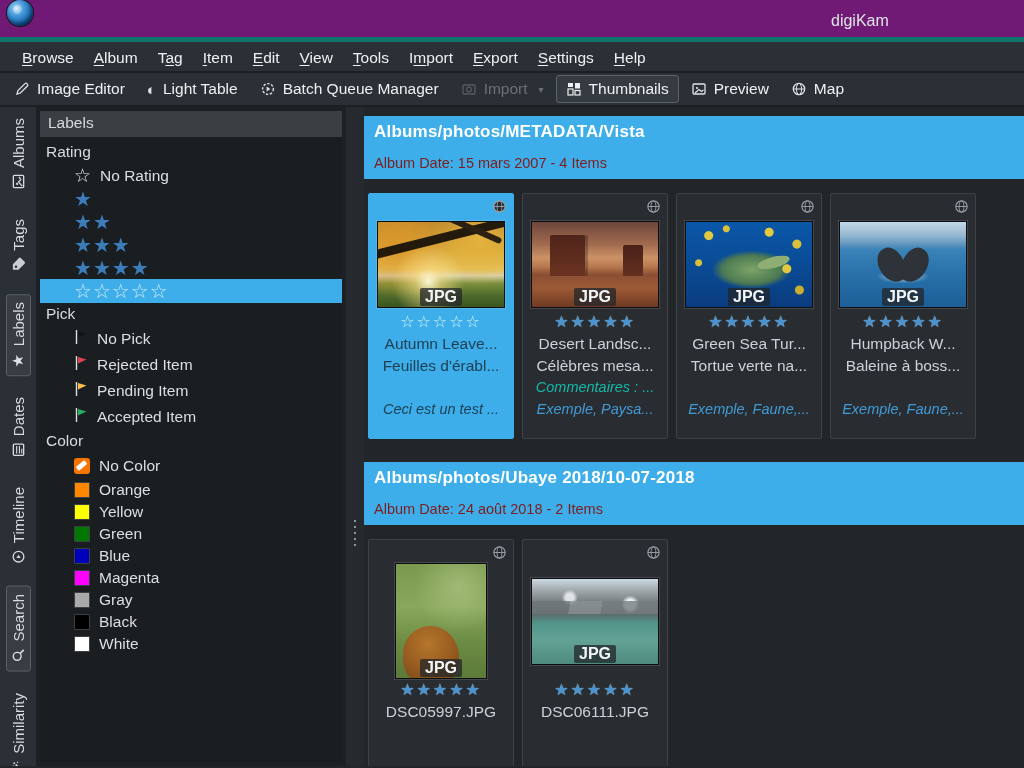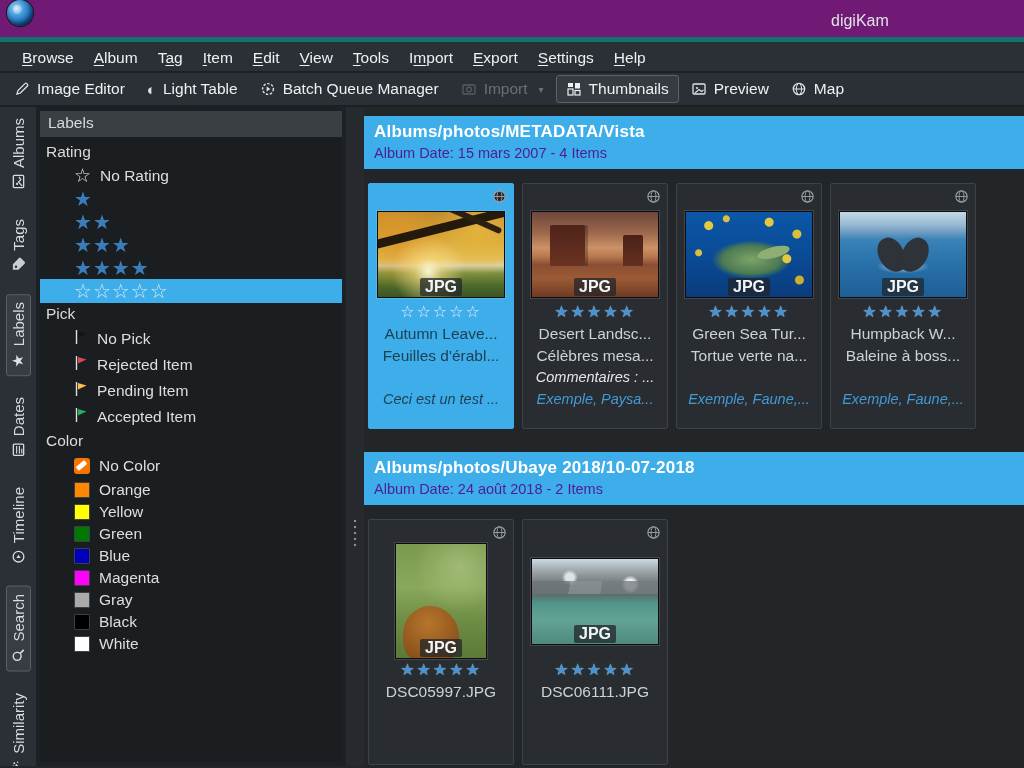--- a/index.html
+++ b/index.html
@@ -63,41 +63,41 @@
 
   
   .splitter { width:18px; background:#26292d; position:relative; }
   .splitter .dots { position:absolute; left:7px; top:412px; width:4px; height:30px;
     background:radial-gradient(circle at 2px 2px, #8b9197 1.2px, transparent 1.6px); background-size:4px 6px; background-repeat:repeat-y; }
 
   
   .main { flex:1; background:#232629; padding-top:9px; overflow:hidden; }
   .band { background:#3daee9; padding:6px 10px 8px 10px; }
   .band .path { font-size:17px; font-weight:bold; color:#ffffff; letter-spacing:.2px; }
-  .band .meta { font-size:14.5px; color:#4c1d95; margin-top:3px; }
+  .band .meta { font-size:14.5px; color:#7f1d1d; margin-top:13px; }
   .cardrow { display:flex; gap:8px; padding:14px 14px 0 4px; }
   .cardrow.r2 { padding-bottom:0; }
   .gap1 { height:23px; }
 
   .card { width:146px; height:246px; background:#292d31; border:1px solid #3d4247; border-radius:2px; position:relative; padding-top:22px; }
   .card.sel { background:#3daee9; border-color:#3daee9; }
   .geo { position:absolute; top:5px; right:6px; }
   .thumbwrap { height:96px; display:flex; align-items:center; justify-content:center; }
   .thumbwrap.tall { height:118px; }
   .thumb { position:relative; border:1px solid #0b0d0f; box-shadow:0 0 0 1px rgba(255,255,255,.12); overflow:hidden; }
   .thumb.land { width:128px; height:87px; }
   .thumb.port { width:92px; height:116px; }
   .fmt { position:absolute; bottom:1px; left:50%; transform:translateX(-50%);
     background:rgba(34,38,42,.75); color:#f4f6f8; font-size:16px; font-weight:bold; padding:0 5px; border-radius:2px; }
   .stars { text-align:center; height:21px; line-height:20px; font-size:16px; letter-spacing:2px;
     color:#4a93d0; text-shadow:0 0 1px #b6d6ee; }
   .card.sel .stars { color:#d8eefb; text-shadow:none; }
   .t1,.t2 { text-align:center; font-size:15.5px; color:#ccd2d7; height:22px; line-height:22px; white-space:nowrap; overflow:hidden; }
   .t3,.t4 { text-align:center; font-size:14.5px; font-style:italic; height:21px; line-height:21px; white-space:nowrap; overflow:hidden; }
-  .t3 { color:#e5e5e5; }
+  .t3 { color:#14b8a6; }
   .t4 { color:#419ad6; margin-top:1px; }
   .card.sel .t1,.card.sel .t2,.card.sel .t3,.card.sel .t4 { color:#1e4055; }
 
   
   .art-autumn { background:
     radial-gradient(circle at 40% 70%, rgba(255,250,215,.95) 0%, rgba(255,228,140,.55) 14%, rgba(255,228,140,0) 38%),
     radial-gradient(circle at 15% 25%, rgba(220,150,40,.9) 0%, rgba(220,150,40,0) 45%),
     radial-gradient(circle at 80% 20%, rgba(230,180,60,.9) 0%, rgba(230,180,60,0) 40%),
     linear-gradient(180deg, #b9872f 0%, #d8a93c 34%, #e5c35e 56%, #d9d3b4 63%, #7c8f3e 72%, #4e6b2a 86%, #3c5522 100%); }
   .art-autumn::before { content:""; position:absolute; left:-8%; top:14%; width:120%; height:9px;

